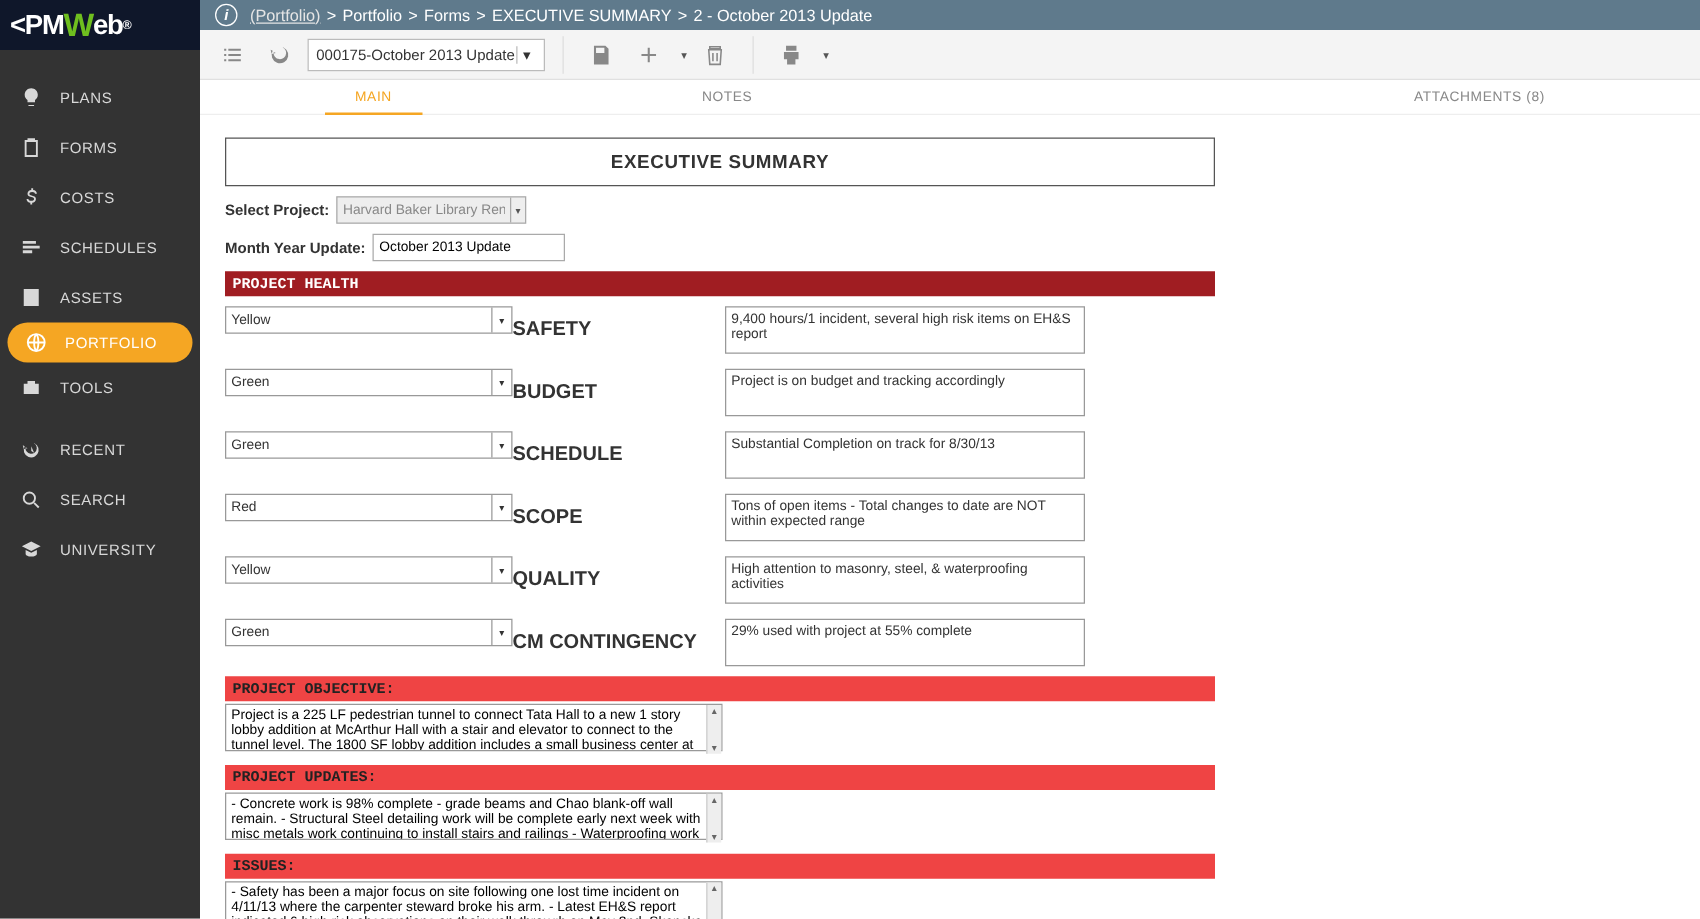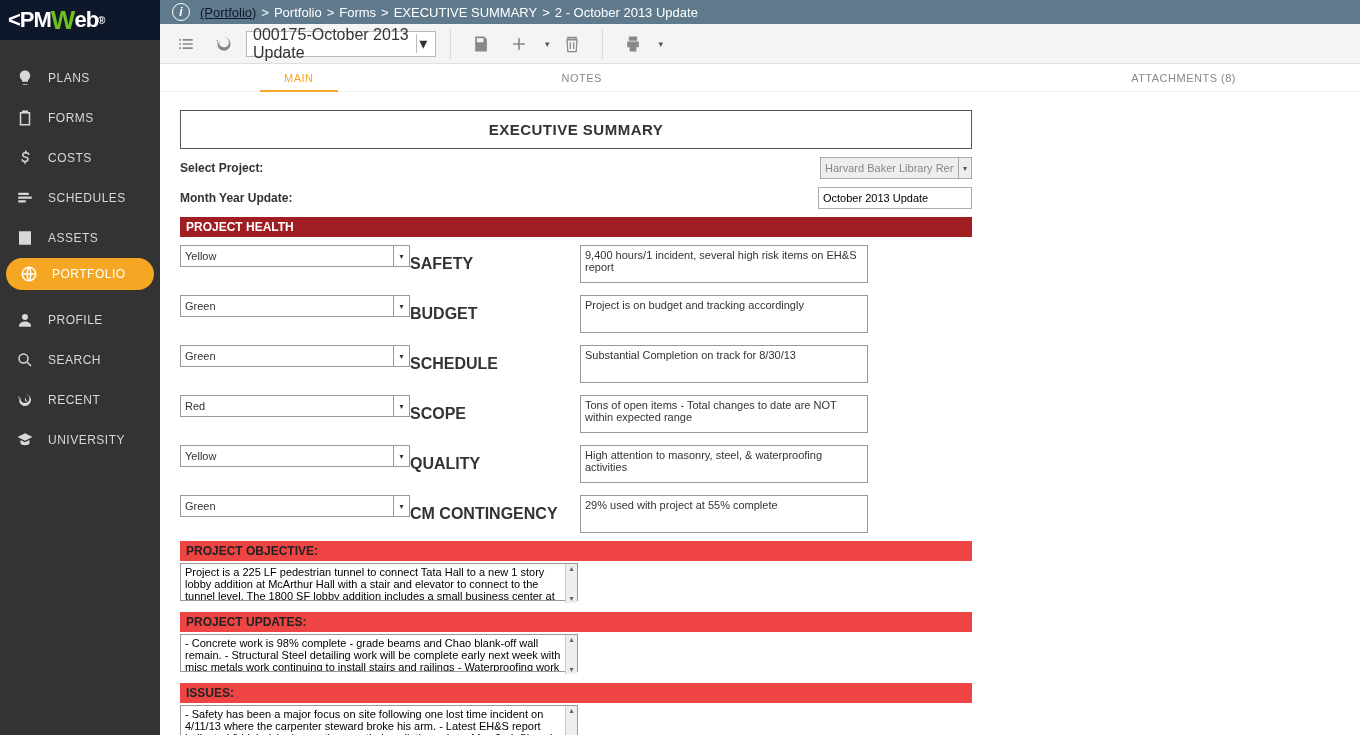--- a/index.html
+++ b/index.html
@@ -1,53 +1,53 @@
 <!DOCTYPE html>
 <html><head>
 <meta charset="utf-8">
 <style>
   * { box-sizing: border-box; margin: 0; padding: 0; }
   body { font-family: Arial, Helvetica, sans-serif; font-size: 12px; color: #333; background: #fff; width:1360px; height:735px; overflow:hidden;}
   .top-bar { height:24px; background:#5f7a8c; color:#fff; display:flex; align-items:center; padding:0 8px; font-size:13px;}
   .top-bar .info-icon { width:18px; height:18px; border:1.5px solid #fff; border-radius:50%; display:flex; align-items:center; justify-content:center; margin-right:10px; font-style:italic; font-size:12px; font-weight:bold;}
-  .top-bar a.root { color:#0f172a; }
+  .top-bar a.root { color:#e5e5e5; }
   .top-bar span.sep { margin:0 5px; }
   .app { display:flex; height:711px;}
   .sidebar { width:160px; background:#333; color:#e0e0e0; display:flex; flex-direction:column;}
   .logo { height:40px; display:flex; align-items:center; padding:0 8px; font-size:22px; font-weight:bold; letter-spacing:-1px; color:#fff; position:relative; margin-top:-24px; background:#0f172a;}
   .logo .w { color:#6fbf1f; font-size:26px; }
   .logo sup { font-size:10px; vertical-align:top;}
   .nav-item { display:flex; align-items:center; height:40px; padding:0 14px; font-size:12px; letter-spacing:0.5px; cursor:pointer; color:#d8d8d8;}
   .nav-item.active { background:#f5a623; color:#fff; border-radius:20px; margin:0 6px; height:32px; padding:0 12px;}
   .nav-icon { width:22px; height:22px; margin-right:12px; display:flex; align-items:center; justify-content:center;}
   .nav-icon svg { fill:#d8d8d8; width:18px; height:18px;}
   .nav-item.active .nav-icon svg { fill:#fff;}
   .nav-spacer { height:10px; }
   .main { flex:1; display:flex; flex-direction:column; background:#fff;}
   .toolbar { height:40px; background:#f4f4f4; border-bottom:1px solid #e0e0e0; display:flex; align-items:center; padding:0 10px; gap:6px;}
   .tool-btn { width:32px; height:32px; display:flex; align-items:center; justify-content:center; cursor:pointer; color:#888;}
   .tool-btn svg { width:20px; height:20px; fill:#888;}
   .tool-sep { width:1px; height:30px; background:#ddd; margin:0 8px;}
-  .record-select { height:26px; border:1px solid #bbb; background:#fff; padding:2px 6px; display:flex; align-items:center; width:190px; font-size:16px; cursor:pointer;}
+  .record-select { height:26px; border:1px solid #bbb; background:#fff; padding:2px 6px; display:flex; align-items:center; width:190px; font-size:12px; cursor:pointer;}
   .record-select .dd { margin-left:auto; width:16px; text-align:center; border-left:1px solid #bbb;}
   .tabs { height:28px; display:flex; border-bottom:1px solid #eee; background:#fff;}
   .tab { flex:0 0 auto; padding:0 24px; display:flex; align-items:center; font-size:11px; letter-spacing:0.5px; color:#888; cursor:pointer; position:relative;}
   .tab.active { color:#f5a623; }
   .tab.active::after { content:""; position:absolute; left:0; right:0; bottom:-1px; height:2px; background:#f5a623;}
   .tabs-spacer { flex:1;}
   .content { flex:1; overflow:auto; padding:18px 20px;}
   .form-wrap { width:792px; }
   .title-box { border:1px solid #555; padding:10px; text-align:center; font-weight:bold; font-size:15px; letter-spacing:0.5px;}
-  .field-row { display:flex; align-items:center; margin-top:8px; font-size:12px;justify-content:space-between;}
+  .field-row { display:flex; align-items:center; margin-top:8px; font-size:12px;}
   .field-label { font-weight:bold; margin-right:6px; }
   .combo { height:22px; border:1px solid #aaa; display:flex; align-items:center; background:#fff; font-size:11px; padding:0 4px;}
   .combo.disabled { background:#eee; color:#888;}
   .combo .dd-btn { width:14px; height:100%; border-left:1px solid #aaa; display:flex; align-items:center; justify-content:center; margin-left:4px; margin-right:-4px; font-size:8px; color:#555;}
   .textbox { height:22px; border:1px solid #aaa; padding:0 4px; font-size:11px; background:#fff;}
-  .section-header { background:#a01d22; color:#fff; font-weight:bold; font-size:12px; padding:3px 6px; margin-top:8px;}
+  .section-header { background:#a01d22; color:#fff; font-weight:bold; font-size:12px; padding:3px 6px; margin-top:8px;font-family:Liberation Mono, monospace;}
   .section-header.yellow { background:#ef4444; color:#222;}
   .health-grid { display:grid; grid-template-columns: 240px 160px 1fr; row-gap:12px; align-items:start; margin-top:8px;}
   .health-combo { height:22px; border:1px solid #999; display:flex; align-items:center; background:#fff; font-size:11px; padding:0 4px; width:230px;}
   .health-combo .dd-btn { width:16px; height:100%; border-left:1px solid #999; display:flex; align-items:center; justify-content:center; margin-left:auto; margin-right:-4px; font-size:8px;}
   .health-label { font-weight:bold; font-size:16px; align-self:center; margin-left:-10px;}
   .health-note { border:1px solid #999; min-height:38px; padding:3px 4px; font-size:11px; background:#fff; width:288px;}
   .big-textarea { position:relative; width:398px; margin-top:2px;}
   .big-textarea textarea { width:100%; height:38px; border:1px solid #999; font-size:11px; font-family:Arial; padding:2px 14px 2px 4px; resize:none; overflow:hidden;}
   .scroll-stub { position:absolute; right:1px; top:1px; bottom:1px; width:12px; background:#eee; border-left:1px solid #ccc; display:flex; flex-direction:column; justify-content:space-between; align-items:center; font-size:8px; color:#666;}
   .dd-arrow { font-size:9px; color:#555; margin-left:4px;}
@@ -116,47 +116,46 @@
       </div>
     <div class="nav-item active">
         <span class="nav-icon">
           <svg viewBox="0 0 24 24">
             <circle cx="12" cy="12" r="9" fill="none" stroke="#fff" stroke-width="2"></circle>
             <path d="M3 12h18M12 3c3 3 3 15 0 18M12 3c-3 3-3 15 0 18" fill="none" stroke="#fff" stroke-width="2"></path>
           </svg>
         </span>
         <span>PORTFOLIO</span>
       </div>
+    <div class="nav-item">
+        <span class="nav-icon">
+          <svg viewBox="0 0 24 24">
+            <path d="M4 8h16v11H4zM8 8V5h8v3"></path>
+          </svg>
+        </span>
+        <span>TOOLS</span>
+      </div>
     <div class="nav-spacer"></div>
     <div class="nav-item">
         <span class="nav-icon">
           <svg viewBox="0 0 24 24">
-            <circle cx="12" cy="8" r="4"></circle>
-            <path d="M4 20c0-4 4-6 8-6s8 2 8 6v1H4z"></path>
-          </svg>
-        </span>
-        <span>PROFILE</span>
+            <path d="M12 4a8 8 0 1 1-7 4l-2-1 1 4 4-1-2-1a6 6 0 1 0 6-5z"></path>
+            <path d="M12 8v5l3 2"></path>
+          </svg>
+        </span>
+        <span>RECENT</span>
       </div>
     <div class="nav-item">
         <span class="nav-icon">
           <svg viewBox="0 0 24 24">
             <circle cx="10" cy="10" r="6" fill="none" stroke="#d8d8d8" stroke-width="2"></circle>
             <path d="M15 15l5 5" stroke="#d8d8d8" stroke-width="2"></path>
           </svg>
         </span>
         <span>SEARCH</span>
-      </div>
-    <div class="nav-item">
-        <span class="nav-icon">
-          <svg viewBox="0 0 24 24">
-            <path d="M12 4a8 8 0 1 1-7 4l-2-1 1 4 4-1-2-1a6 6 0 1 0 6-5z"></path>
-            <path d="M12 8v5l3 2"></path>
-          </svg>
-        </span>
-        <span>RECENT</span>
       </div>
     <div class="nav-item">
         <span class="nav-icon">
           <svg viewBox="0 0 24 24">
             <path d="M12 3L2 8l10 5 10-5zM6 12v4c0 2 3 3 6 3s6-1 6-3v-4l-6 3z"></path>
           </svg>
         </span>
         <span>UNIVERSITY</span>
       </div>
     <div class="nav-spacer"></div>

